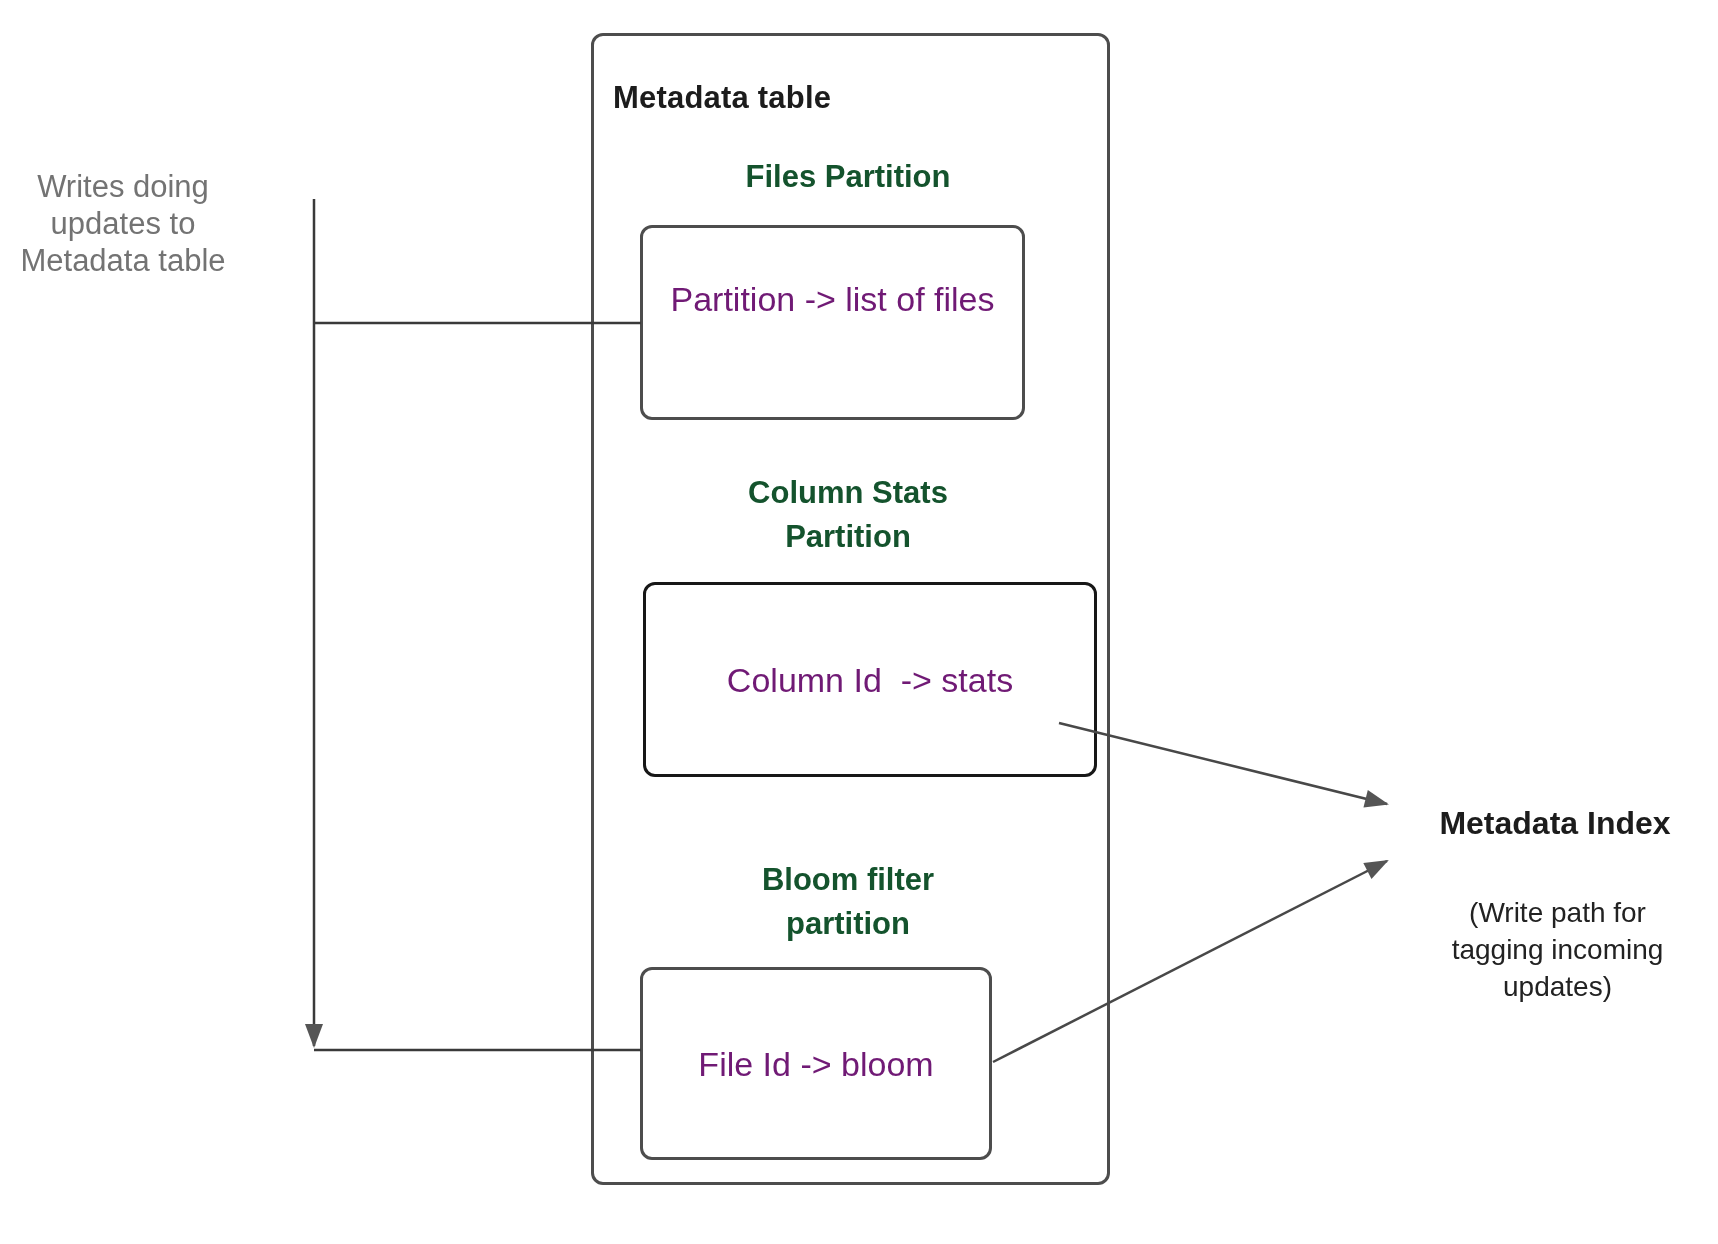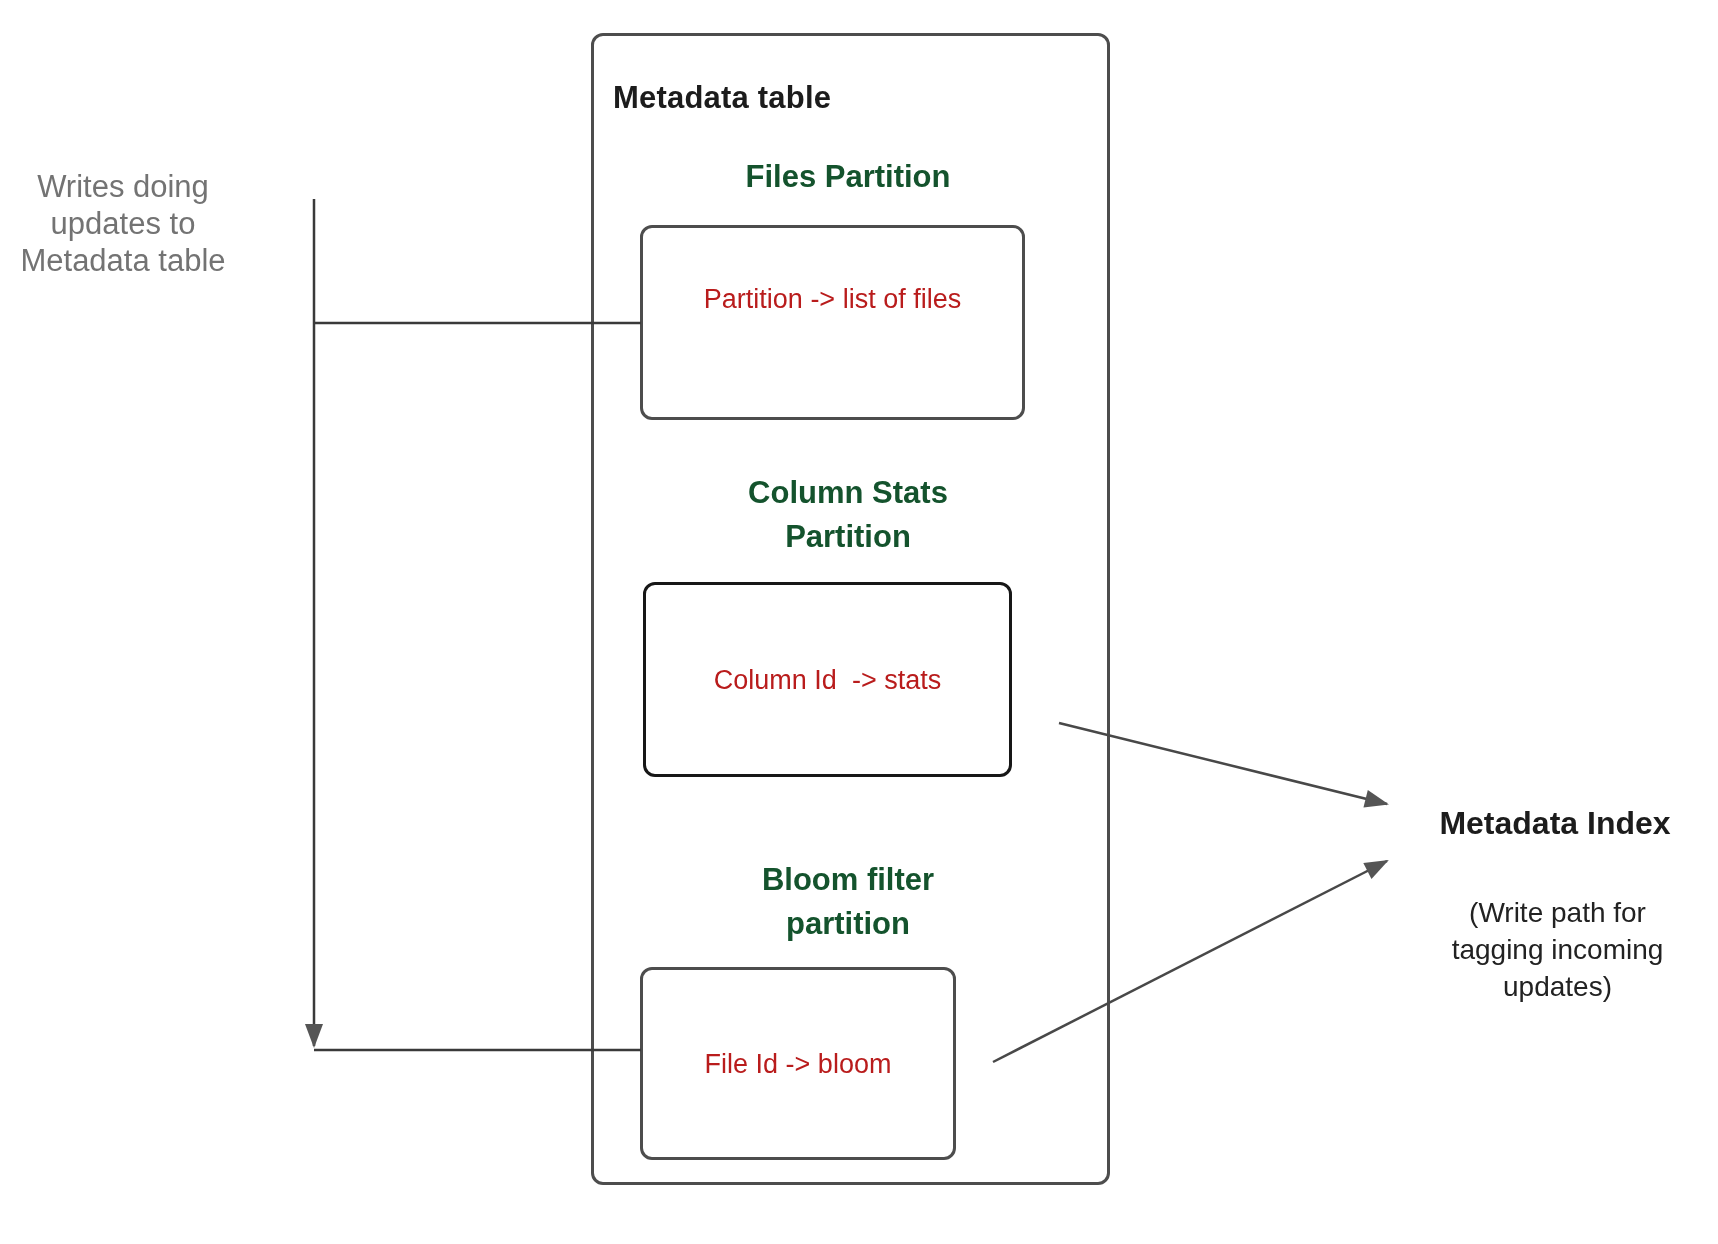--- a/index.html
+++ b/index.html
@@ -44,28 +44,28 @@
     left: 591px; top: 33px; width: 519px; height: 1152px;
     border: 3px solid #4d4d4d; border-radius: 12px;
     background: #ffffff;
   }
   .inner-box {
     border: 3px solid #4d4d4d; border-radius: 12px;
     background: #ffffff;
     display: flex; flex-direction: column;
     align-items: center; justify-content: center;
     text-align: center;
-    font-size: 27px; color: #b91c1c;
+    font-size: 34px; color: #701a75;
     line-height: 36px;
     white-space: pre-wrap;
   }
   .box-files  { left: 640px; top: 225px;  width: 385px; height: 195px; padding-bottom: 48px; }
-  .box-column { left: 643px; top: 582px;  width: 369px; height: 195px; 
+  .box-column { left: 643px; top: 582px;  width: 454px; height: 195px; 
                 border-color: #171717; border-width: 3.5px; }
-  .box-bloom  { left: 640px; top: 967px;  width: 316px; height: 193px; }
+  .box-bloom  { left: 640px; top: 967px;  width: 352px; height: 193px; }
 
   
   .index-title {
     left: 1390px; top: 805px; width: 330px;
     text-align: center;
     font-size: 32px; font-weight: bold; color: #1c1c1c;
   }
   .index-note {
     left: 1390px; top: 894px; width: 335px;
     text-align: center;

